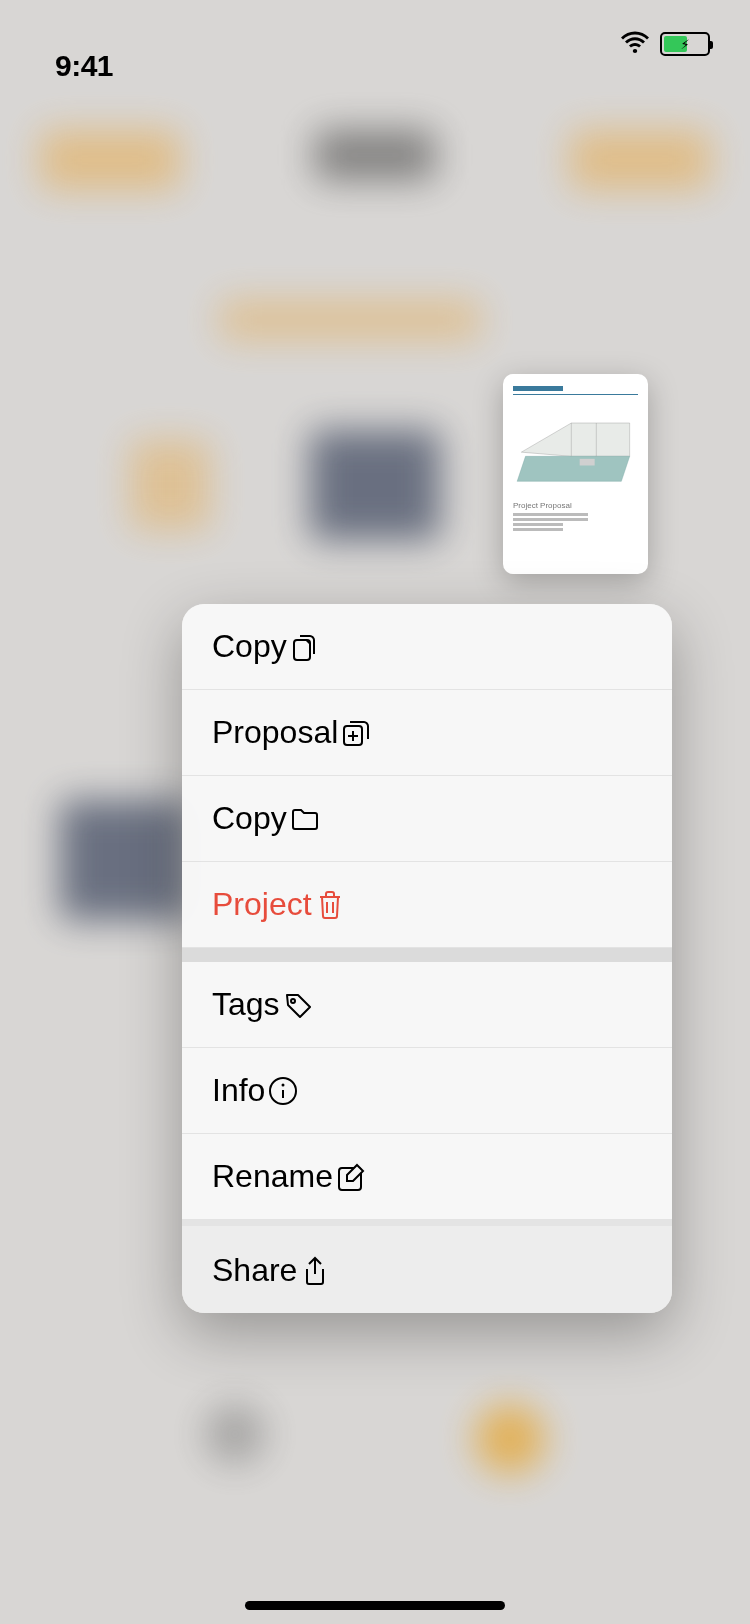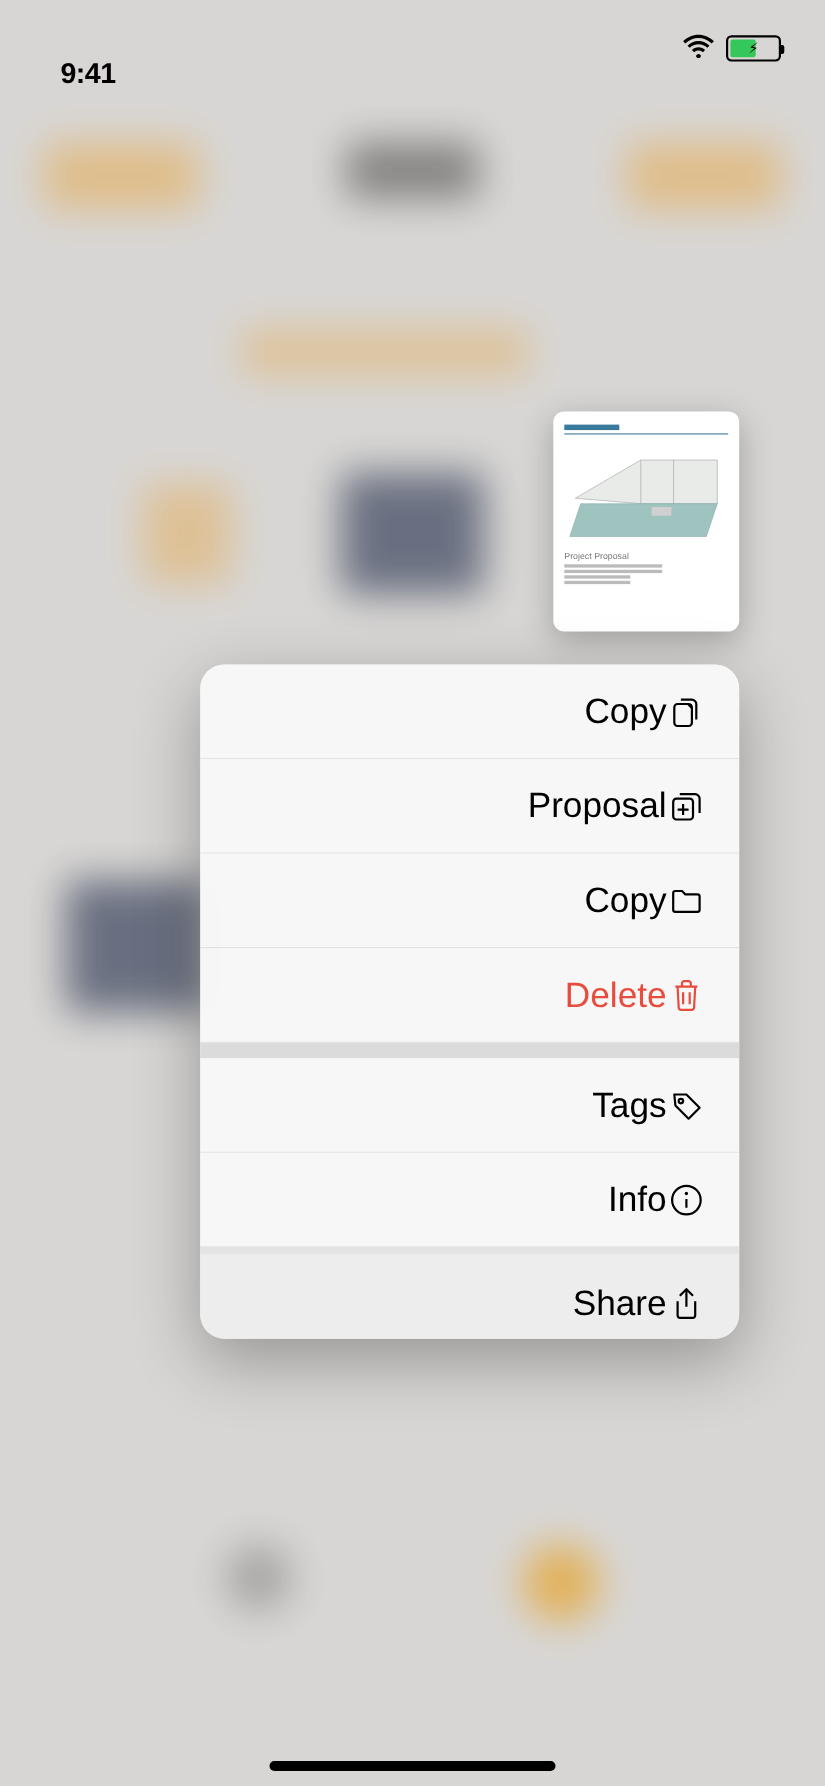--- a/index.html
+++ b/index.html
@@ -128,21 +128,21 @@
       left: 0;
       right: 0;
       height: 88px;
       display: flex;
       justify-content: space-between;
       align-items: center;
       padding: 0 40px 0 55px;
       z-index: 100;
     }
     .status-time {
-      font-size: 26px;
+      font-size: 30px;
       font-weight: 600;
       color: #000;
       letter-spacing: -0.5px;
       margin-top: 44px;
     }
     .status-right {
       display: flex;
       align-items: center;
       gap: 10px;
     }
@@ -184,21 +184,21 @@
       transform: translate(-50%, -50%);
       font-size: 13px;
       color: #000;
     }
 
     
     .doc-preview {
       position: absolute;
       top: 374px;
       left: 503px;
-      width: 169px;
+      width: 145px;
       height: 200px;
       background: #fff;
       border-radius: 10px;
       box-shadow: 0 8px 30px rgba(0,0,0,0.25);
       z-index: 50;
       padding: 12px 10px;
       overflow: hidden;
     }
     .doc-preview .header-line {
       width: 50px;
@@ -243,21 +243,21 @@
       left: 182px;
       width: 490px;
       background: rgba(248, 248, 248, 0.96);
       border-radius: 22px;
       overflow: hidden;
       z-index: 60;
       box-shadow: 0 20px 60px rgba(0,0,0,0.3);
     }
     .menu-item {
       display: flex;
-      justify-content: flex-end;
+      justify-content: flex-start;
       align-items: center;
       padding: 24px 30px 24px 30px;
       background: rgba(248, 248, 248, 0.5);
       border-bottom: 1px solid rgba(0,0,0,0.08);
       cursor: pointer;
     }
     .menu-item:last-child {
       border-bottom: none;
     }
     .menu-item .label {
@@ -279,21 +279,21 @@
       width: 32px;
       height: 32px;
     }
     .menu-separator {
       height: 14px;
       background: rgba(200, 200, 200, 0.6);
     }
     .menu-item.share {
       background: rgba(230, 230, 230, 0.6);
       padding-top: 26px;
-      padding-bottom: 14px;
+      padding-bottom: 24px;
     }
     .menu-separator-thin {
       height: 6px;
       background: rgba(210, 210, 210, 0.5);
     }
 
     
     .home-indicator {
       position: absolute;
       bottom: 14px;
@@ -390,21 +390,21 @@
   <div class="menu-item">
     <span class="label">Copy</span>
     <span class="icon">
       <svg viewBox="0 0 32 32" fill="none" stroke="#000" stroke-width="2">
         <path d="M4 9 C4 7.5 5 7 6 7 L12 7 L15 10 L26 10 C27.5 10 28 11 28 12 L28 24 C28 25.5 27 26 26 26 L6 26 C4.5 26 4 25 4 24 Z"></path>
       </svg>
     </span>
   </div>
 
   <div class="menu-item destructive">
-    <span class="label">Delete</span>
+    <span class="label">Project</span>
     <span class="icon">
       <svg viewBox="0 0 32 32" fill="none" stroke="#e74c3c" stroke-width="2">
         <path d="M6 8 L26 8"></path>
         <path d="M12 8 L12 5 C12 4 13 3 14 3 L18 3 C19 3 20 4 20 5 L20 8"></path>
         <path d="M8 8 L9 27 C9 28 10 29 11 29 L21 29 C22 29 23 28 23 27 L24 8"></path>
         <line x1="13" y1="13" x2="13" y2="24"></line>
         <line x1="19" y1="13" x2="19" y2="24"></line>
       </svg>
     </span>
   </div>
@@ -425,20 +425,29 @@
     <span class="label">Info</span>
     <span class="icon">
       <svg viewBox="0 0 32 32" fill="none" stroke="#000" stroke-width="2">
         <circle cx="16" cy="16" r="13"></circle>
         <circle cx="16" cy="10" r="1.5" fill="#000" stroke="none"></circle>
         <line x1="16" y1="15" x2="16" y2="23"></line>
       </svg>
     </span>
   </div>
 
+  <div class="menu-item">
+    <span class="label">Rename</span>
+    <span class="icon">
+      <svg viewBox="0 0 32 32" fill="none" stroke="#000" stroke-width="2">
+        <rect x="4" y="7" width="22" height="22" rx="3"></rect>
+        <path d="M22 4 L28 10 L18 20 L12 20 L12 14 Z" fill="#f8f8f8"></path>
+      </svg>
+    </span>
+  </div>
 
   <div class="menu-separator-thin"></div>
 
   <div class="menu-item share">
     <span class="label">Share</span>
     <span class="icon">
       <svg viewBox="0 0 32 32" fill="none" stroke="#000" stroke-width="2">
         <path d="M16 3 L16 19"></path>
         <path d="M10 9 L16 3 L22 9"></path>
         <path d="M8 14 L8 27 C8 28 9 29 10 29 L22 29 C23 29 24 28 24 27 L24 14"></path>

